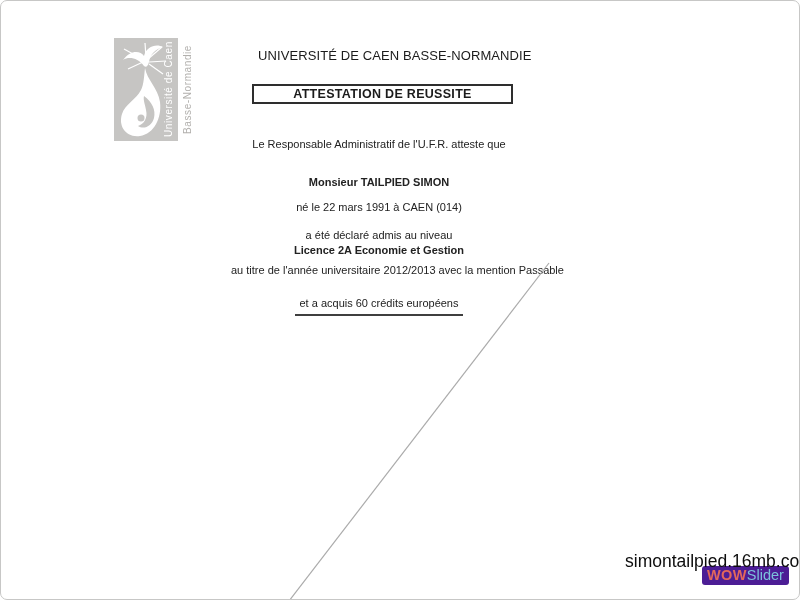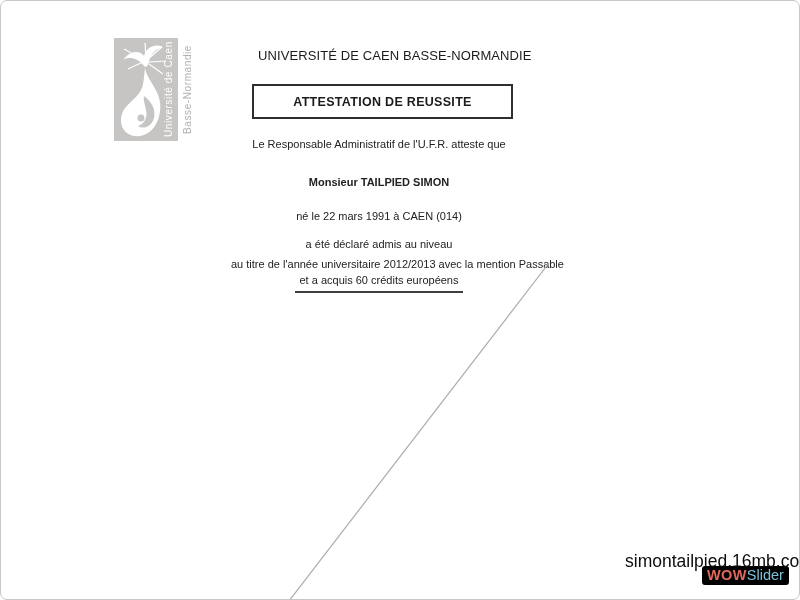--- a/index.html
+++ b/index.html
@@ -42,58 +42,58 @@
   }
 
   
   .univ-title {
     position: absolute; left: 257px; top: 47px;
     font-size: 13px; font-weight: normal; letter-spacing: 0.1px;
     color: #1b1b1b; white-space: nowrap;
   }
   .attest-box {
     position: absolute; left: 251px; top: 83px;
-    box-sizing: border-box; width: 261px; height: 35px;
+    box-sizing: border-box; width: 261px; height: 20px;
     border: 2px solid #2e2e2e;
     display: flex; align-items: center; justify-content: center;
     font-size: 12.5px; font-weight: bold; letter-spacing: 0.3px;
     color: #1b1b1b;
   }
 
   
   .body-block {
     position: absolute; left: 230px; top: 132px; width: 296px;
     text-align: center; font-size: 11px; line-height: 13px; color: #222222;
   }
   .body-block .ln { white-space: nowrap; }
   .ln.b { font-weight: bold; }
   .ln-attests  { margin-top: 5px; }
   .ln-name     { margin-top: 25px; }
-  .ln-birth    { margin-top: 21px; }
+  .ln-birth    { margin-top: 12px; }
   .ln-admitted { margin-top: 15px; }
   .ln-degree   { margin-top: 2px; }
   .ln-year     { margin-top: 7px; }
-  .ln-credits  { margin-top: 3px; }
+  .ln-credits  { margin-top: 20px; }
   .sig-rule {
     margin: 4px auto 0 auto;
     width: 168px; height: 2px;
     background: #3f3f3f;
   }
 
   
   .scratch-svg {
     position: absolute; left: 0; top: 0;
     width: 800px; height: 600px;
     pointer-events: none;
   }
 
   
   .wow-pill {
     position: absolute; left: 701px; top: 565px;
-    background: #000000;
+    background: #4c1d95;
     border-radius: 3px;
     padding: 1px 5px 2px 5px;
     font-size: 14.5px; line-height: 16px;
     white-space: nowrap;
     z-index: 2;
     text-decoration: none;
     cursor: pointer;
   }
   .wow-pill .wow    { color: #e2685b; font-weight: bold; letter-spacing: 0.4px; }
   .wow-pill .slider { color: #7cc0db; font-weight: normal; }
@@ -135,20 +135,21 @@
   <div class="univ-title">UNIVERSITÉ DE CAEN BASSE-NORMANDIE</div>
   <div class="attest-box">
     <span>ATTESTATION DE REUSSITE</span>
   </div>
 
   <div class="body-block">
     <div class="ln ln-attests">Le Responsable Administratif de l'U.F.R. atteste que</div>
     <div class="ln b ln-name">Monsieur TAILPIED SIMON</div>
     <div class="ln ln-birth">né le 22 mars 1991 à CAEN (014)</div>
     <div class="ln ln-admitted">a été déclaré admis au niveau</div>
+    <div class="ln b ln-degree">Licence 2A Economie et Gestion</div>
     <div class="ln ln-year">au titre de l'année universitaire 2012/2013 avec la mention Passable</div>
     <div class="ln ln-credits">et a acquis 60 crédits européens</div>
     <div class="sig-rule"></div>
   </div>
 
   <svg class="scratch-svg" viewBox="0 0 800 600" xmlns="http://www.w3.org/2000/svg">
     <line x1="548" y1="262" x2="288" y2="600" stroke="#ababab" stroke-width="1.2"></line>
   </svg>
 
   <a class="site-link">simontailpied.16mb.com</a>

